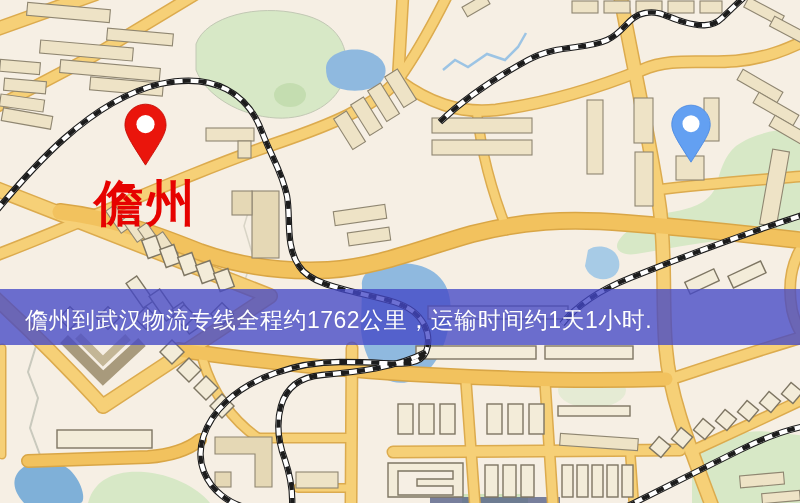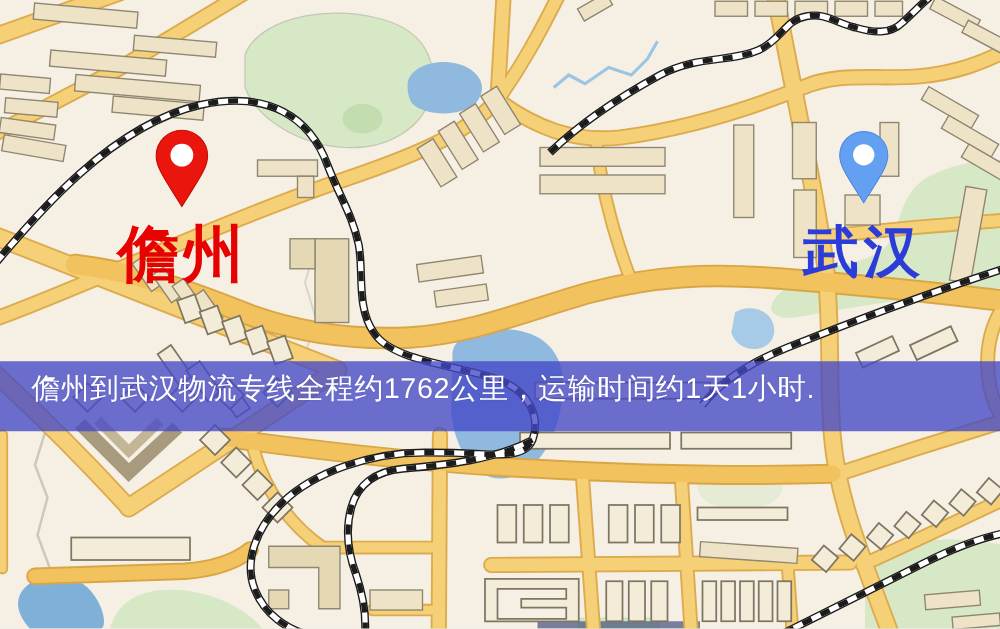--- a/index.html
+++ b/index.html
@@ -5,21 +5,21 @@
   html,body{margin:0;padding:0;background:#e9e9e9;}
   .stage{
     position:relative;width:800px;height:503px;overflow:hidden;
     font-family:"Liberation Sans","DejaVu Sans",sans-serif;
     background:#f6efe4;
   }
   .map-svg{position:absolute;left:0;top:0;width:800px;height:503px;filter:blur(.4px);}
   .banner{
     position:absolute;left:0;top:289px;width:800px;height:56px;
     background:var(--banner-bg,rgba(68,72,198,.78));
-    display:flex;align-items:flex-start;box-sizing:border-box;
+    display:flex;align-items:center;box-sizing:border-box;
     padding:6px 0 0 25px;
   }
   .banner-text{
     color:var(--banner-text,#fff);font-size:23px;letter-spacing:.5px;
     white-space:nowrap;text-shadow:0 0 1px rgba(40,40,120,.35);
   }
   .pin{position:absolute;}
   .pin-origin{left:122px;top:102px;width:47px;height:66px;}
   .pin-dest{left:669px;top:103px;width:44px;height:62px;}
   .pin-origin .pin-body{fill:var(--origin-pin,#ea150c);stroke:#c40e06;stroke-width:.6;}
@@ -298,15 +298,14 @@
     <path class="pin-body" d="M16 1C8.3 1 2 7.3 2 15c0 6.3 4.6 12.6 14 27.5C25.4 27.6 30 21.3 30 15 30 7.3 23.7 1 16 1z"></path>
     <circle cx="16" cy="14.6" r="6.2" fill="#ffffff"></circle>
   </svg>
 
   <svg class="pin pin-dest" viewBox="0 0 32 44" xmlns="http://www.w3.org/2000/svg">
     <path class="pin-body" d="M16 1C8.3 1 2 7.3 2 15c0 6.3 4.6 12.6 14 27.5C25.4 27.6 30 21.3 30 15 30 7.3 23.7 1 16 1z"></path>
     <circle cx="16" cy="14.6" r="6.2" fill="#ffffff"></circle>
   </svg>
 
   <div class="city-label label-origin">儋州</div>
-  <div class="city-label label-dest">武汉</div>
 
 </div>
 
 </body></html>

